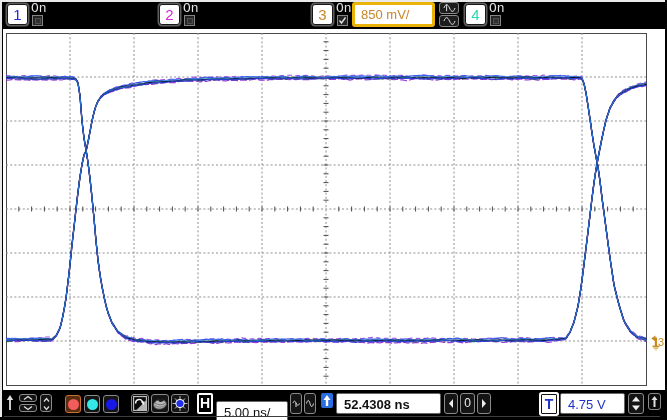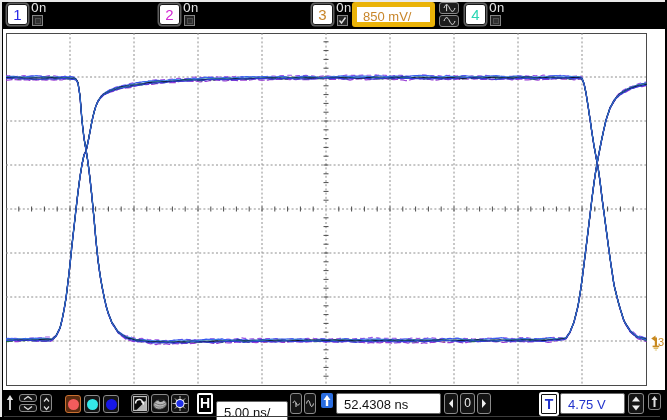--- a/index.html
+++ b/index.html
@@ -12,21 +12,21 @@
   
   .chbtn { position:absolute; top:4px; width:21px; height:21px; background:#fff;
      border:1px solid #161616; border-radius:3px; box-shadow:0 0 0 1.5px #5e5e5e;
      text-align:center; line-height:20px; font-size:15px; }
   .onlbl { position:absolute; top:1px; font-size:13px; color:#e2e2e2;font-family:Liberation Mono, monospace; }
   .cb { position:absolute; top:15px; width:11px; height:11px; background:#242424;
      border:1px solid #848484; }
   .cb i { position:absolute; left:1.5px; top:1.5px; width:6px; height:6px; background:#303030;
      border:1px solid #4e4e4e; }
   .redbox { position:absolute; left:352px; top:2px; width:83px; height:25px;
-     background:#fff; border:5px solid #eab308; border-radius:3px;
+     background:#fff; border:3px solid #eab308; border-radius:3px;
      color:#c8862a; font-size:13px; line-height:19px; padding-left:6px; }
   .sbtn { position:absolute; width:20px; height:12px; background:#1d1d1d;
      border:1px solid #888; border-radius:3px; }
   .sbtn svg { display:block; margin:0.5px auto 0; }
   
   .bbtn { position:absolute; background:#141414; border:1px solid #8a8a8a; border-radius:3px; }
   .bbtn svg { display:block; margin:0 auto; }
   .inp { position:absolute; top:393px; height:21px; background:#fff; border:1px solid #666;
      border-radius:2px; font-size:13px; color:#111; padding:2.5px 0 0 7px; }
 </style></head>
@@ -290,21 +290,21 @@
     <svg width="10" height="19" viewBox="0 0 10 19">
         <path d="M1.5 9.5 C2.5 5.5,4 5.5,5 9.5 S7.5 13.5,8.5 9.5" fill="none" stroke="#ddd" stroke-width="1"></path>
       </svg>
     </div>
 
   <div style="position:absolute; left:321px; top:393px; width:12px; height:15px; background:#2a6de0; border-radius:2px;">
     <svg width="12" height="15" viewBox="0 0 12 15">
         <path d="M6 2 L9.5 7 L7.2 7 L7.2 13 L4.8 13 L4.8 7 L2.5 7 Z" fill="#fff"></path>
       </svg></div>
 
-  <div class="inp" style="left:336px; width:105px;">52.4308 ns</div>
+  <div class="inp" style="left:336px; width:105px;font-weight:bold;">52.4308 ns</div>
 
   <div class="bbtn" style="left:444px; top:393px; width:14px; height:21px;">
     <svg width="12" height="19" viewBox="0 0 12 19">
         <path d="M8 5 L4 9.5 L8 14 Z" fill="#eee"></path>
       </svg>
     </div>
   <div class="bbtn" style="left:460px; top:393px; width:15px; height:21px; color:#eee; font-size:12px; text-align:center; line-height:19px;">0</div>
   <div class="bbtn" style="left:477px; top:393px; width:14px; height:21px;">
     <svg width="12" height="19" viewBox="0 0 12 19">
         <path d="M4 5 L8 9.5 L4 14 Z" fill="#eee"></path>

